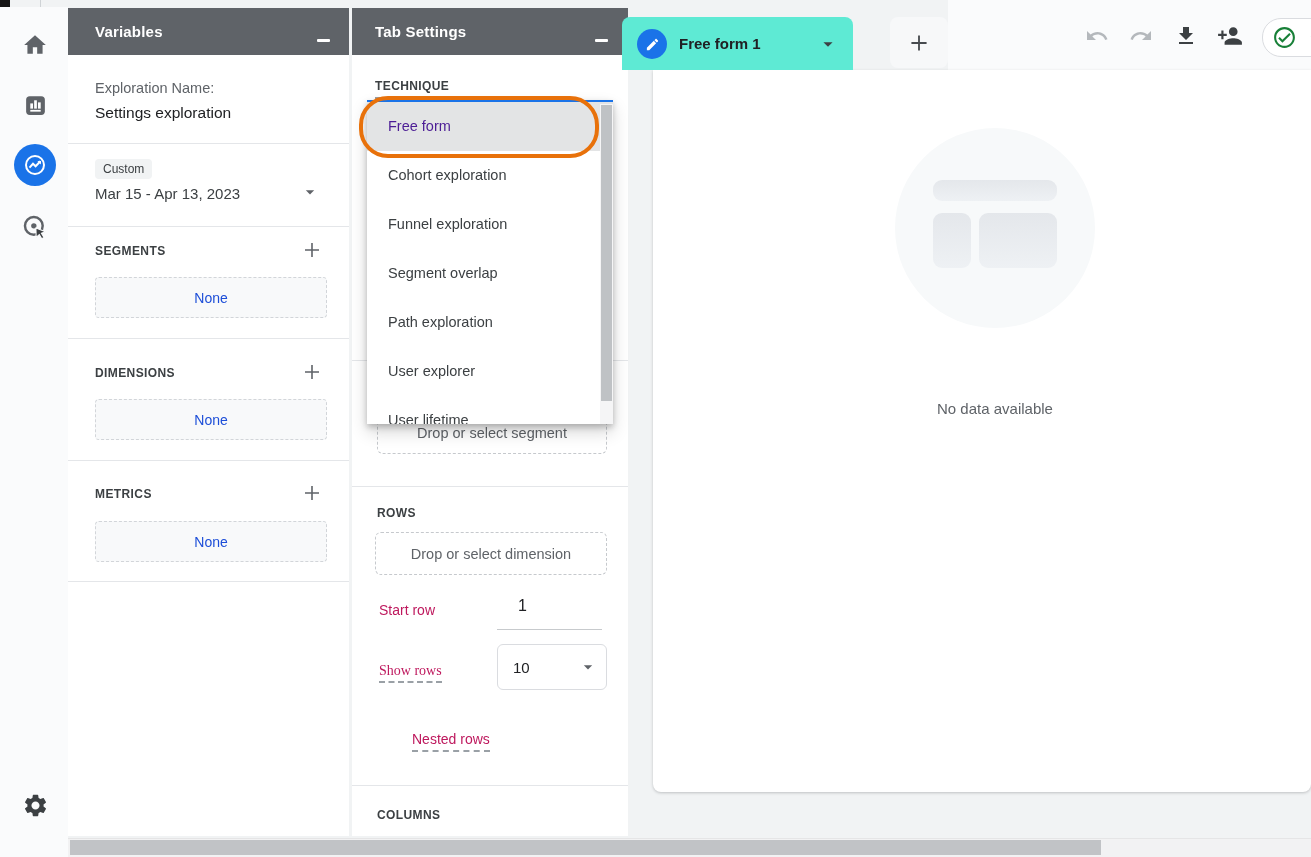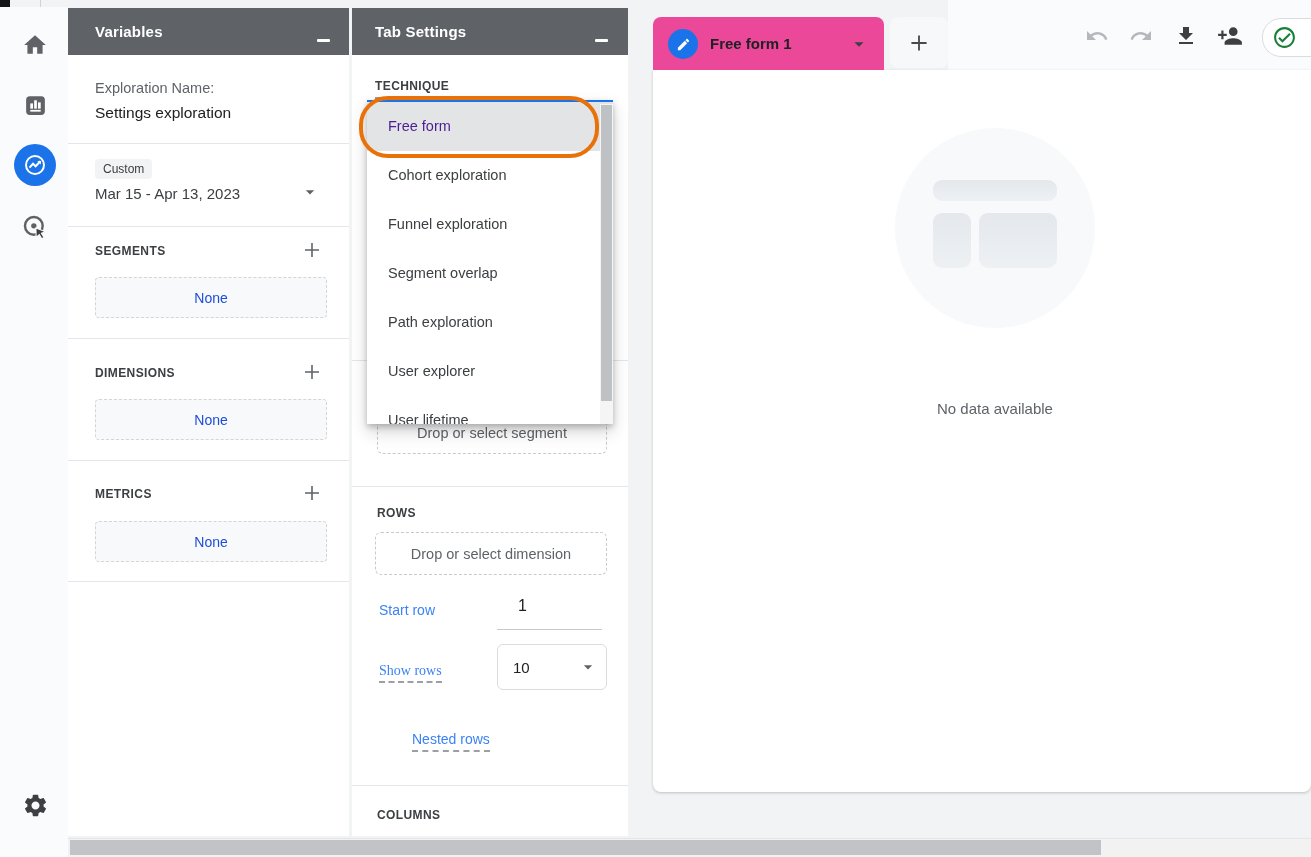--- a/index.html
+++ b/index.html
@@ -13,41 +13,41 @@
   .min-dash{position:absolute;top:31px;width:13px;height:3px;background:#fff;border-radius:1px;cursor:pointer;}
   .divider{position:absolute;left:0;width:100%;height:1px;background:#e4e6e9;}
   .sec-label{position:absolute;font-size:12px;font-weight:bold;color:#3c4043;letter-spacing:.4px;}
   .plus-btn{position:absolute;width:24px;height:24px;cursor:pointer;}
   .none-box{position:absolute;background:#f8f9fa;border:1px dashed #d2d5d9;border-radius:4px;
             display:flex;align-items:center;justify-content:center;font-size:14px;color:#1d4ed8;}
   .drop-zone{position:absolute;background:#fff;border:1px dashed #c6c9cd;border-radius:6px;
              display:flex;align-items:center;justify-content:center;font-size:14.5px;color:#5f6368;}
   .dashed-u{border-bottom:2px dashed #9aa0a6;padding-bottom:4px;}
   .dashed-sm{border-bottom:2px dashed #9aa0a6;padding-bottom:3px;}
-  .field-label{position:absolute;font-size:14px;color:#3b82f6;}
+  .field-label{position:absolute;font-size:14px;color:#be185d;}
   .select-box{position:absolute;background:#fff;border:1px solid #dadce0;border-radius:6px;
               display:flex;align-items:center;justify-content:space-between;
               padding:0 8px 0 15px;font-size:15px;color:#202124;cursor:pointer;box-sizing:border-box;}
   
   .dropdown{position:absolute;left:367px;top:100px;width:246px;height:322px;background:#fff;
             border-top:2px solid #1a73e8;box-shadow:0 3px 6px rgba(0,0,0,.22),0 8px 16px rgba(0,0,0,.16);
             z-index:5;overflow:hidden;}
   .dd-item{height:49px;line-height:49px;padding-left:21px;font-size:14.5px;color:#3c4043;cursor:pointer;}
   .dd-item.selected{background:#e3e4e5;color:#4c1d95;}
   .dd-track{position:absolute;right:0;top:2px;width:13px;height:320px;background:#f5f5f6;}
   .dd-thumb{position:absolute;right:1px;top:3px;width:11px;height:296px;background:#bfc2c5;cursor:pointer;}
   .annotation{position:absolute;left:359px;top:96px;width:232px;height:54px;border:4px solid #e8710a;
               border-radius:29px;z-index:6;pointer-events:none;}
   
   .nav-btn{position:absolute;left:13px;width:44px;height:44px;display:flex;align-items:center;
            justify-content:center;cursor:pointer;}
   .explore-circle{width:42px;height:42px;border-radius:50%;background:#1a73e8;display:flex;
                   align-items:center;justify-content:center;}
   
-  .tab{position:absolute;left:653px;top:17px;width:231px;height:53px;background:#ec4899;
+  .tab{position:absolute;left:622px;top:17px;width:231px;height:53px;background:#5eead4;
        border-radius:8px 8px 0 0;z-index:2;cursor:pointer;}
   .pencil-circle{position:absolute;left:15px;top:12px;width:30px;height:30px;border-radius:50%;
                  background:#1a73e8;display:flex;align-items:center;justify-content:center;}
   .newtab{position:absolute;left:890px;top:17px;width:58px;height:51px;background:#f7f8f9;
           border-radius:8px;display:flex;align-items:center;justify-content:center;cursor:pointer;}
   .canvas{position:absolute;left:653px;top:70px;width:658px;height:722px;background:#fff;
           box-shadow:0 1px 3px rgba(60,64,67,.28);border-radius:0 0 8px 8px;}
   .ph-circle{position:absolute;left:895px;top:128px;width:200px;height:200px;border-radius:50%;background:#f7f9fa;}
   .ph-bar{position:absolute;border-radius:9px;background:linear-gradient(180deg,#e4e7eb 0%,#eef1f4 100%);}
   .empty-text{position:absolute;left:895px;top:372px;width:200px;text-align:center;

